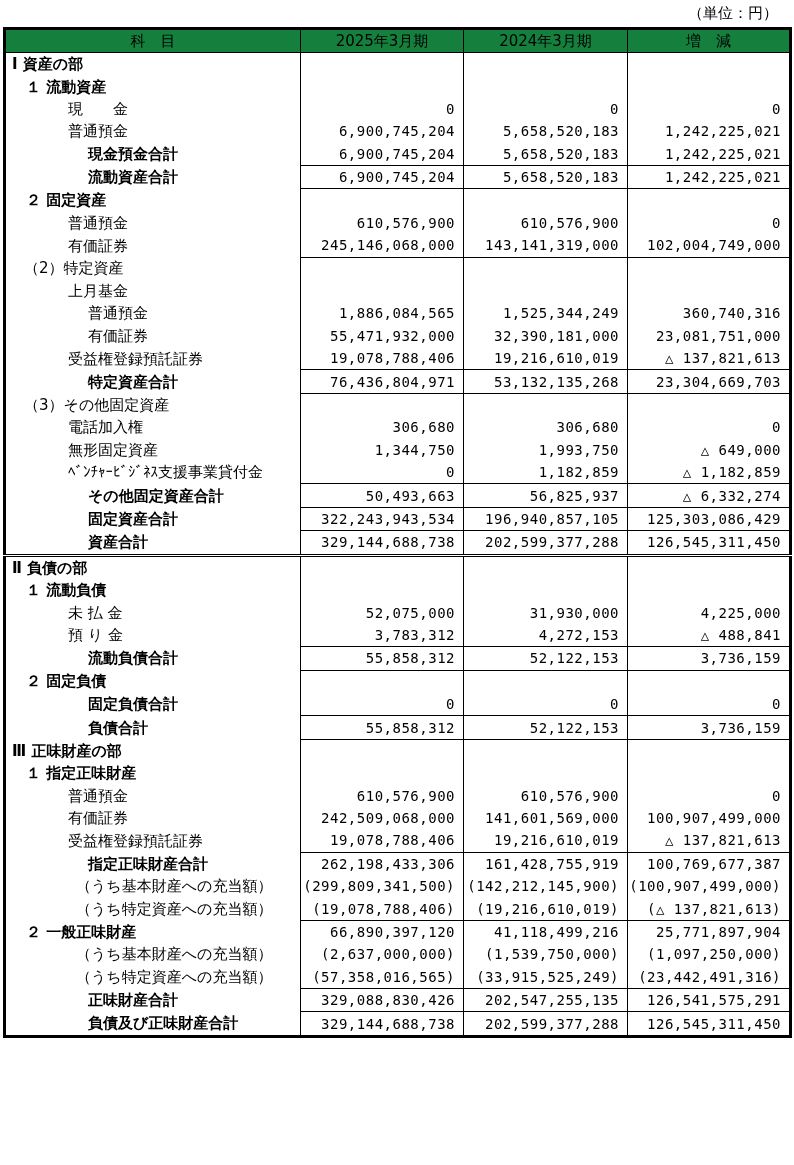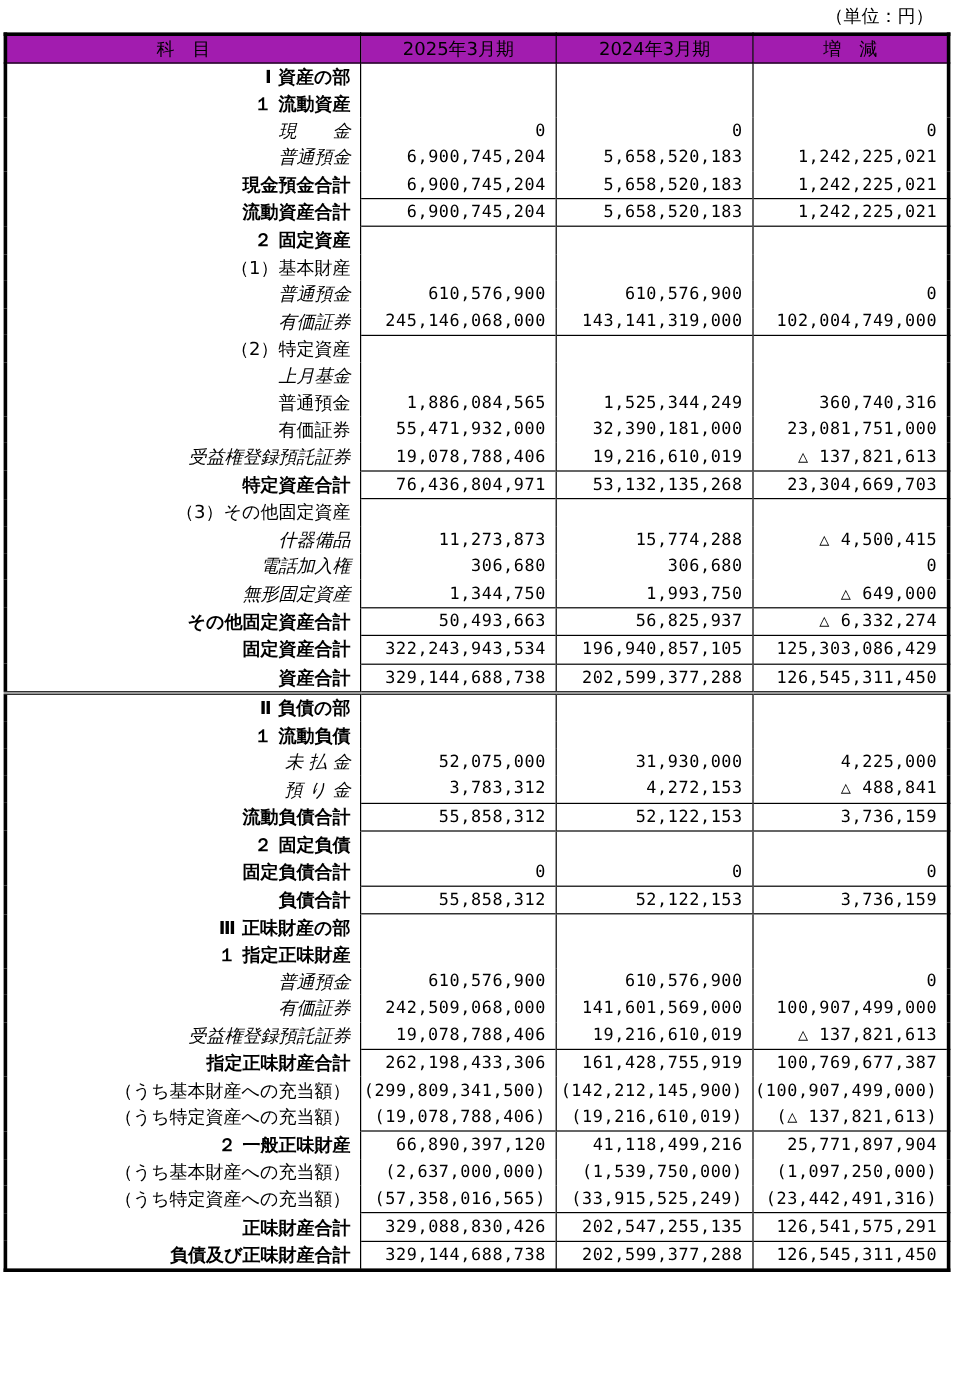--- a/index.html
+++ b/index.html
@@ -10,37 +10,37 @@
     border-collapse: collapse;
     border: 3px solid #000;
     table-layout: fixed;
     width: 789px;
   }
   table.bs col.c0 { width: 296px; }
   table.bs col.c1 { width: 163px; }
   table.bs col.c2 { width: 164px; }
   table.bs col.c3 { width: 163px; }
   th {
-    background: #a21caf; font-weight: normal; font-size: 15px; height: 22px;
+    background: #15803d; font-weight: normal; font-size: 15px; height: 22px;
     border: 1px solid #000; border-bottom: 1px solid #000; padding: 0; letter-spacing: 0;
   }
   td {
     font-size: 15px; height: 22.4px; padding: 0 8px 0 0; line-height: 22px;
     border-left: 1px solid #000; border-right: 1px solid #000;
     white-space: nowrap; overflow: hidden;
   }
-  td.lbl { padding-left: 6px; text-align: right; }
+  td.lbl { padding-left: 6px; text-align: left; }
   td.num { text-align: right; font-family: "DejaVu Sans Mono", "Liberation Mono", monospace; font-size: 14px; letter-spacing: 0.5px; }
   tr.bold td.lbl { font-weight: bold; }
   tr.topline td.num { border-top: 1px solid #000; }
   tr.dbl td { border-bottom: 3px double #000; }
   .i0 { padding-left: 6px; }
   .i1 { padding-left: 20px !important; }
   .i2 { padding-left: 18px !important; }
-  .i3 { padding-left: 62px !important; font-style: italic; }
+  .i3 { padding-left: 62px !important; }
   .i4 { padding-left: 82px !important; }
   .i6 { padding-left: 70px !important; }
 </style>
 </head>
 <body>
 
 <div class="unit">（単位：円）</div>
 
 <table class="bs">
   <colgroup>
@@ -94,26 +94,20 @@
         <td class="num">5,658,520,183</td>
         <td class="num">1,242,225,021</td>
       </tr>
       <tr class="bold topline">
         <td class="lbl i1">２ 固定資産</td>
         <td class="num"></td>
         <td class="num"></td>
         <td class="num"></td>
       </tr>
       <tr>
-        <td class="lbl i2">（1）基本財産</td>
-        <td class="num"></td>
-        <td class="num"></td>
-        <td class="num"></td>
-      </tr>
-      <tr>
         <td class="lbl i3">普通預金</td>
         <td class="num">610,576,900</td>
         <td class="num">610,576,900</td>
         <td class="num">0</td>
       </tr>
       <tr>
         <td class="lbl i3">有価証券</td>
         <td class="num">245,146,068,000</td>
         <td class="num">143,141,319,000</td>
         <td class="num">102,004,749,000</td>
@@ -154,36 +148,36 @@
         <td class="num">53,132,135,268</td>
         <td class="num">23,304,669,703</td>
       </tr>
       <tr class="topline">
         <td class="lbl i2">（3）その他固定資産</td>
         <td class="num"></td>
         <td class="num"></td>
         <td class="num"></td>
       </tr>
       <tr>
-        <td class="lbl i3">什器備品</td>
-        <td class="num">11,273,873</td>
-        <td class="num">15,774,288</td>
-        <td class="num">△ 4,500,415</td>
-      </tr>
-      <tr>
         <td class="lbl i3">電話加入権</td>
         <td class="num">306,680</td>
         <td class="num">306,680</td>
         <td class="num">0</td>
       </tr>
       <tr>
         <td class="lbl i3">無形固定資産</td>
         <td class="num">1,344,750</td>
         <td class="num">1,993,750</td>
         <td class="num">△ 649,000</td>
+      </tr>
+      <tr>
+        <td class="lbl i3">ﾍﾞﾝﾁｬｰﾋﾞｼﾞﾈｽ支援事業貸付金</td>
+        <td class="num">0</td>
+        <td class="num">1,182,859</td>
+        <td class="num">△ 1,182,859</td>
       </tr>
       <tr class="bold topline">
         <td class="lbl i4">その他固定資産合計</td>
         <td class="num">50,493,663</td>
         <td class="num">56,825,937</td>
         <td class="num">△ 6,332,274</td>
       </tr>
       <tr class="bold topline">
         <td class="lbl i4">固定資産合計</td>
         <td class="num">322,243,943,534</td>

